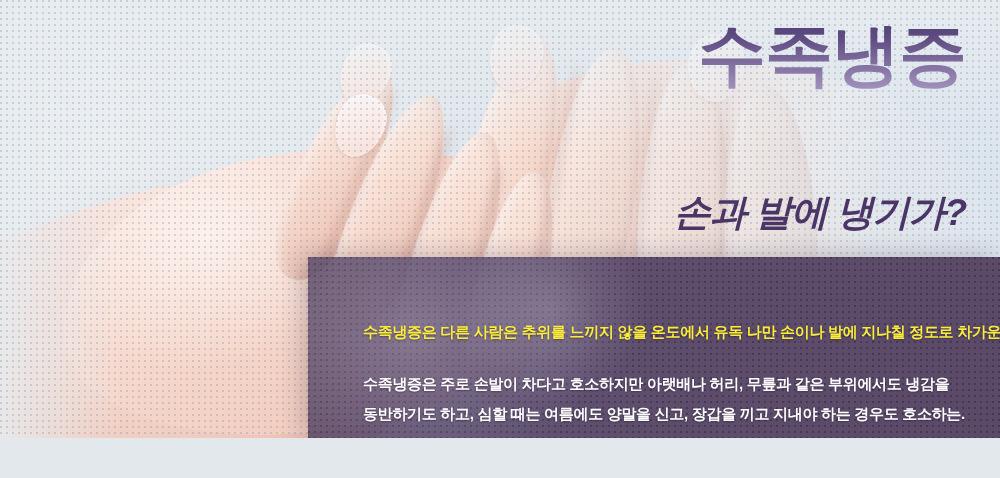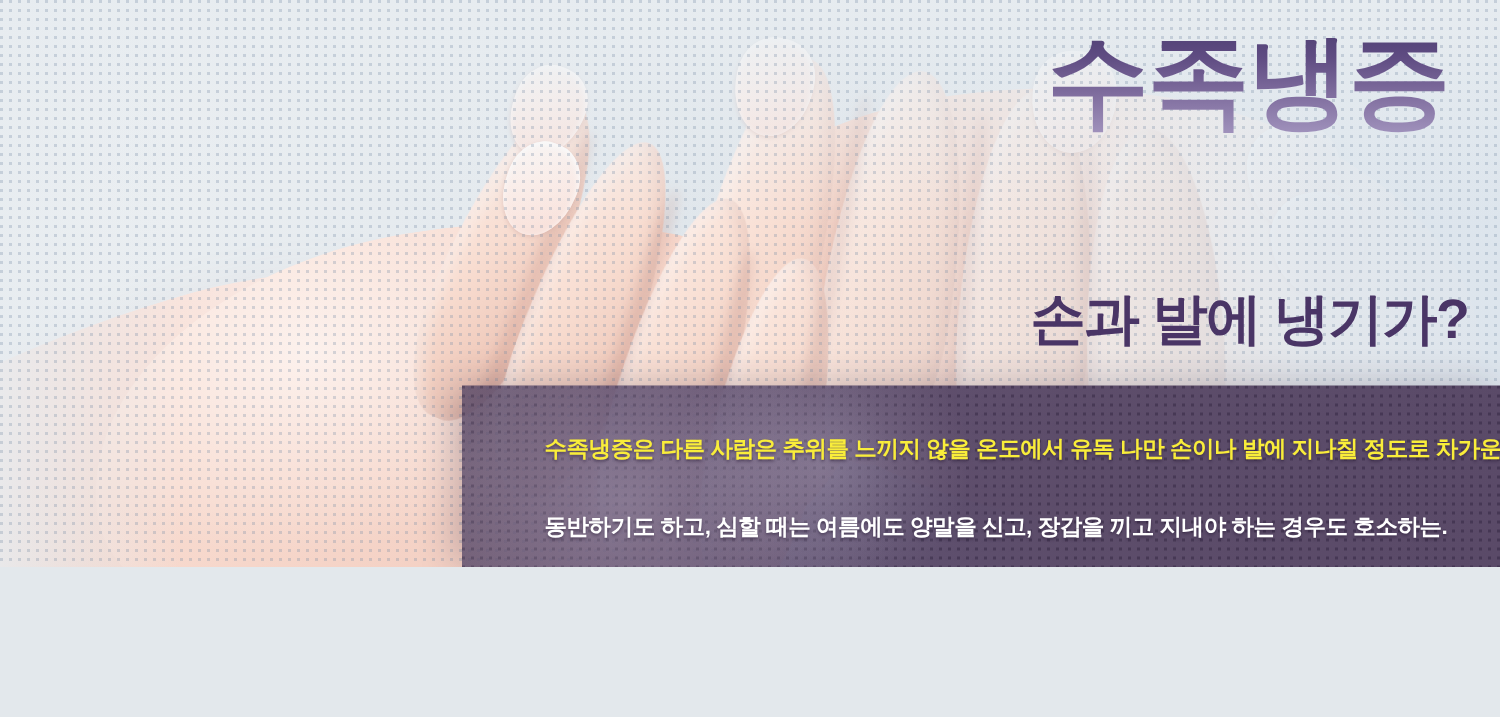--- a/index.html
+++ b/index.html
@@ -4,21 +4,21 @@
 <style>
   * { margin:0; padding:0; box-sizing:border-box; }
   html,body { width:1000px; height:478px; overflow:hidden; }
   body {
     font-family:"Liberation Sans","DejaVu Sans",sans-serif;
     background:#e3e8ec;
   }
 
   #banner {
     position:relative;
-    width:1000px; height:378px;
+    width:1000px; height:438px;
     overflow:hidden;
     background:
       linear-gradient(118deg,
         #eef1f3 0%,
         #e6ebef 28%,
         #dde4ea 55%,
         #d6dee5 78%,
         #cfd8e0 100%);
   }
 
@@ -176,28 +176,29 @@
     line-height:1.06;
     background:linear-gradient(180deg,#4f3f73 0%,#5f4c82 28%,#7f6d9e 62%,#a193bd 100%);
     -webkit-background-clip:text;
     background-clip:text;
     color:transparent;
     -webkit-text-fill-color:transparent;
     white-space:nowrap;
   }
   .subtitle {
     position:absolute;
-    right:21px; top:188px;
+    right:34px; top:188px;
     z-index:6;
     font-size:37px;
     font-weight:bold;
     letter-spacing:-1px;
     color:#4a3566;
     white-space:nowrap;
     text-align:right;
+    font-style:italic;
   }
 
   
   .panel {
     position:absolute;
     left:308px; top:257px; right:0; bottom:0;
     z-index:5;
     overflow:hidden;
     background:
       linear-gradient(100deg,
@@ -223,21 +224,21 @@
   .panel-glow2 {
     position:absolute;
     left:140px; top:0px; width:200px; height:150px;
     background:radial-gradient(ellipse at 50% 35%, rgba(226,222,238,0.22) 0%, rgba(226,222,238,0) 70%);
     pointer-events:none;
   }
 
   .panel-body {
     position:relative;
     z-index:2;
-    padding:28px 0 0 55px;
+    padding:60px 0 0 55px;
   }
   .para { margin-bottom:22px; }
   .para:last-child { margin-bottom:0; }
   .line {
     font-size:15px;
     font-weight:bold;
     line-height:30px;
     letter-spacing:-0.3px;
     white-space:nowrap;
     text-shadow:0 1px 2px rgba(30,18,45,0.45);
@@ -298,19 +299,20 @@
     <div class="panel-glow"></div>
     <div class="panel-glow2"></div>
 
     <div class="panel-body">
 
       <div class="para para-highlight">
         <div class="line">수족냉증은 다른 사람은 추위를 느끼지 않을 온도에서 유독 나만 손이나 발에 지나칠 정도로 차가운</div>
       </div>
 
       <div class="para para-plain">
+        <div class="line">수족냉증은  주로  손발이  차다고  호소하지만  아랫배나  허리,  무릎과  같은  부위에서도  냉감을</div>
         <div class="line">동반하기도 하고, 심할 때는 여름에도 양말을 신고, 장갑을 끼고 지내야 하는 경우도 호소하는.</div>
       </div>
 
     </div>
   </div>
 
 </div>
 
 </body></html>

